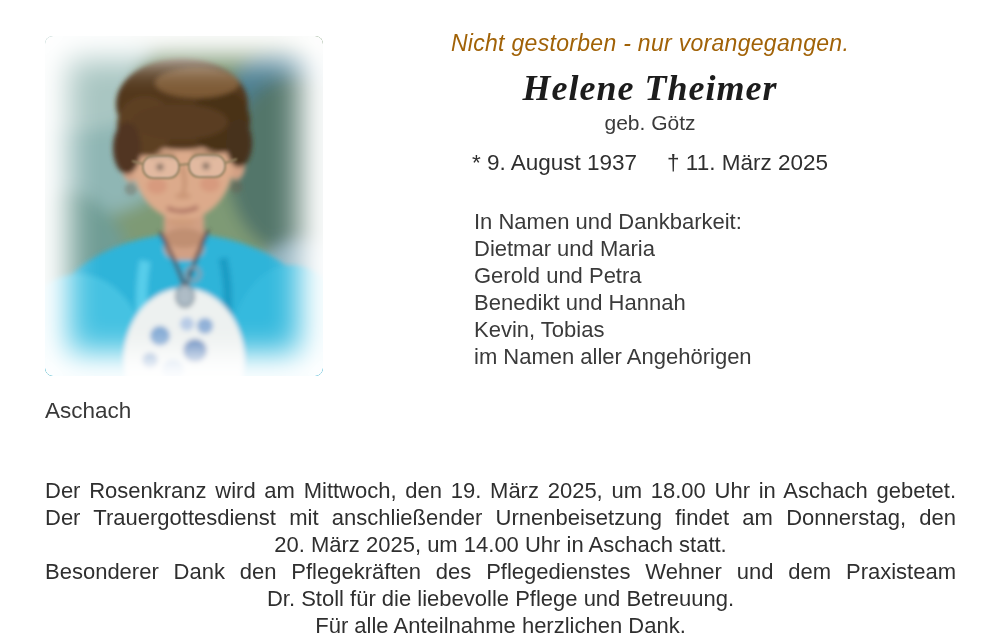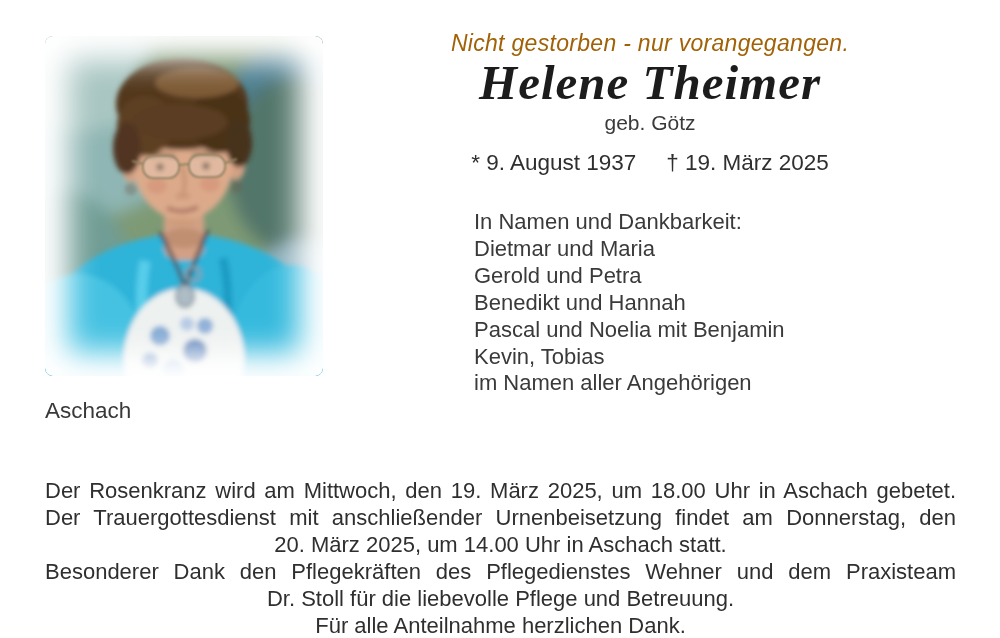--- a/index.html
+++ b/index.html
@@ -55,24 +55,25 @@
     width: 404px;
     text-align: center;
   }
   .epitaph {
     font-style: italic;
     font-size: 23px;
     color: #a16207;
     letter-spacing: 0.3px;
   }
   .deceased-name {
+    margin-top: 13px;
     font-family: "Liberation Serif", serif;
     font-style: italic;
     font-weight: bold;
-    font-size: 49px;
+    font-size: 36px;
     color: #1c1c1c;
     letter-spacing: 1px;
     line-height: 1.05;
   }
   .maiden-name {
     margin-top: 3px;
     font-size: 21px;
     color: #3a3a3a;
   }
   .dates-row {
@@ -206,30 +207,29 @@
   </div>
 
   <div class="place">Aschach</div>
 
   <div class="header-col">
     <div class="epitaph">Nicht gestorben - nur vorangegangen.</div>
     <div class="deceased-name">Helene Theimer</div>
     <div class="maiden-name">geb. Götz</div>
     <div class="dates-row">
       <span>* 9. August 1937</span>
-      <span>† 19. März 2025</span>
+      <span>† 11. März 2025</span>
     </div>
   </div>
 
   <div class="mourners">
     <div>In Namen und Dankbarkeit:</div>
     <div>Dietmar und Maria</div>
     <div>Gerold und Petra</div>
     <div>Benedikt und Hannah</div>
-    <div>Pascal und Noelia mit Benjamin</div>
     <div>Kevin, Tobias</div>
     <div>im Namen aller Angehörigen</div>
   </div>
 
   <div class="announcements">
     <div class="ann-line stretch">Der Rosenkranz wird am Mittwoch, den 19. März 2025, um 18.00 Uhr in Aschach gebetet.</div>
     <div class="ann-line stretch">Der Trauergottesdienst mit anschließender Urnenbeisetzung findet am Donnerstag, den</div>
     <div class="ann-line">20. März 2025, um 14.00 Uhr in Aschach statt.</div>
     <div class="ann-line stretch">Besonderer Dank den Pflegekräften des Pflegedienstes Wehner und dem Praxisteam</div>
     <div class="ann-line">Dr. Stoll für die liebevolle Pflege und Betreuung.</div>

